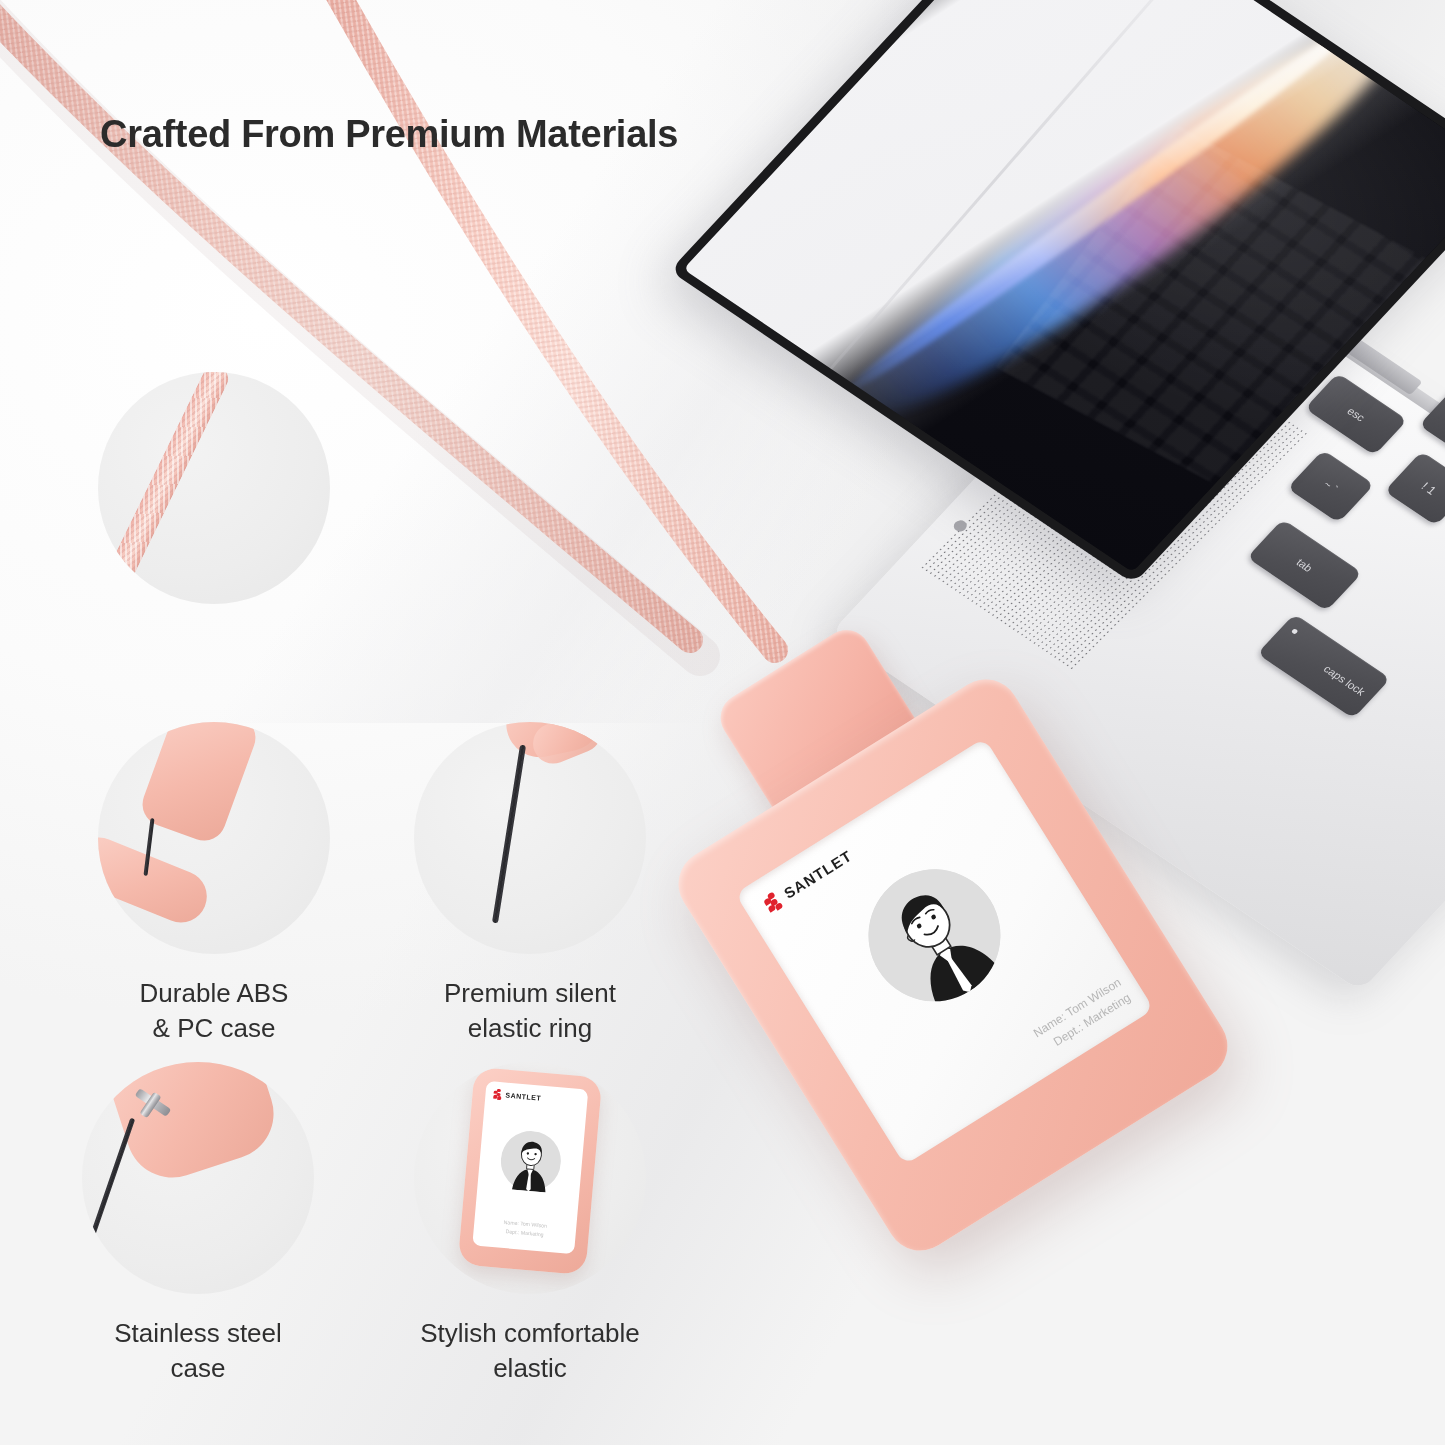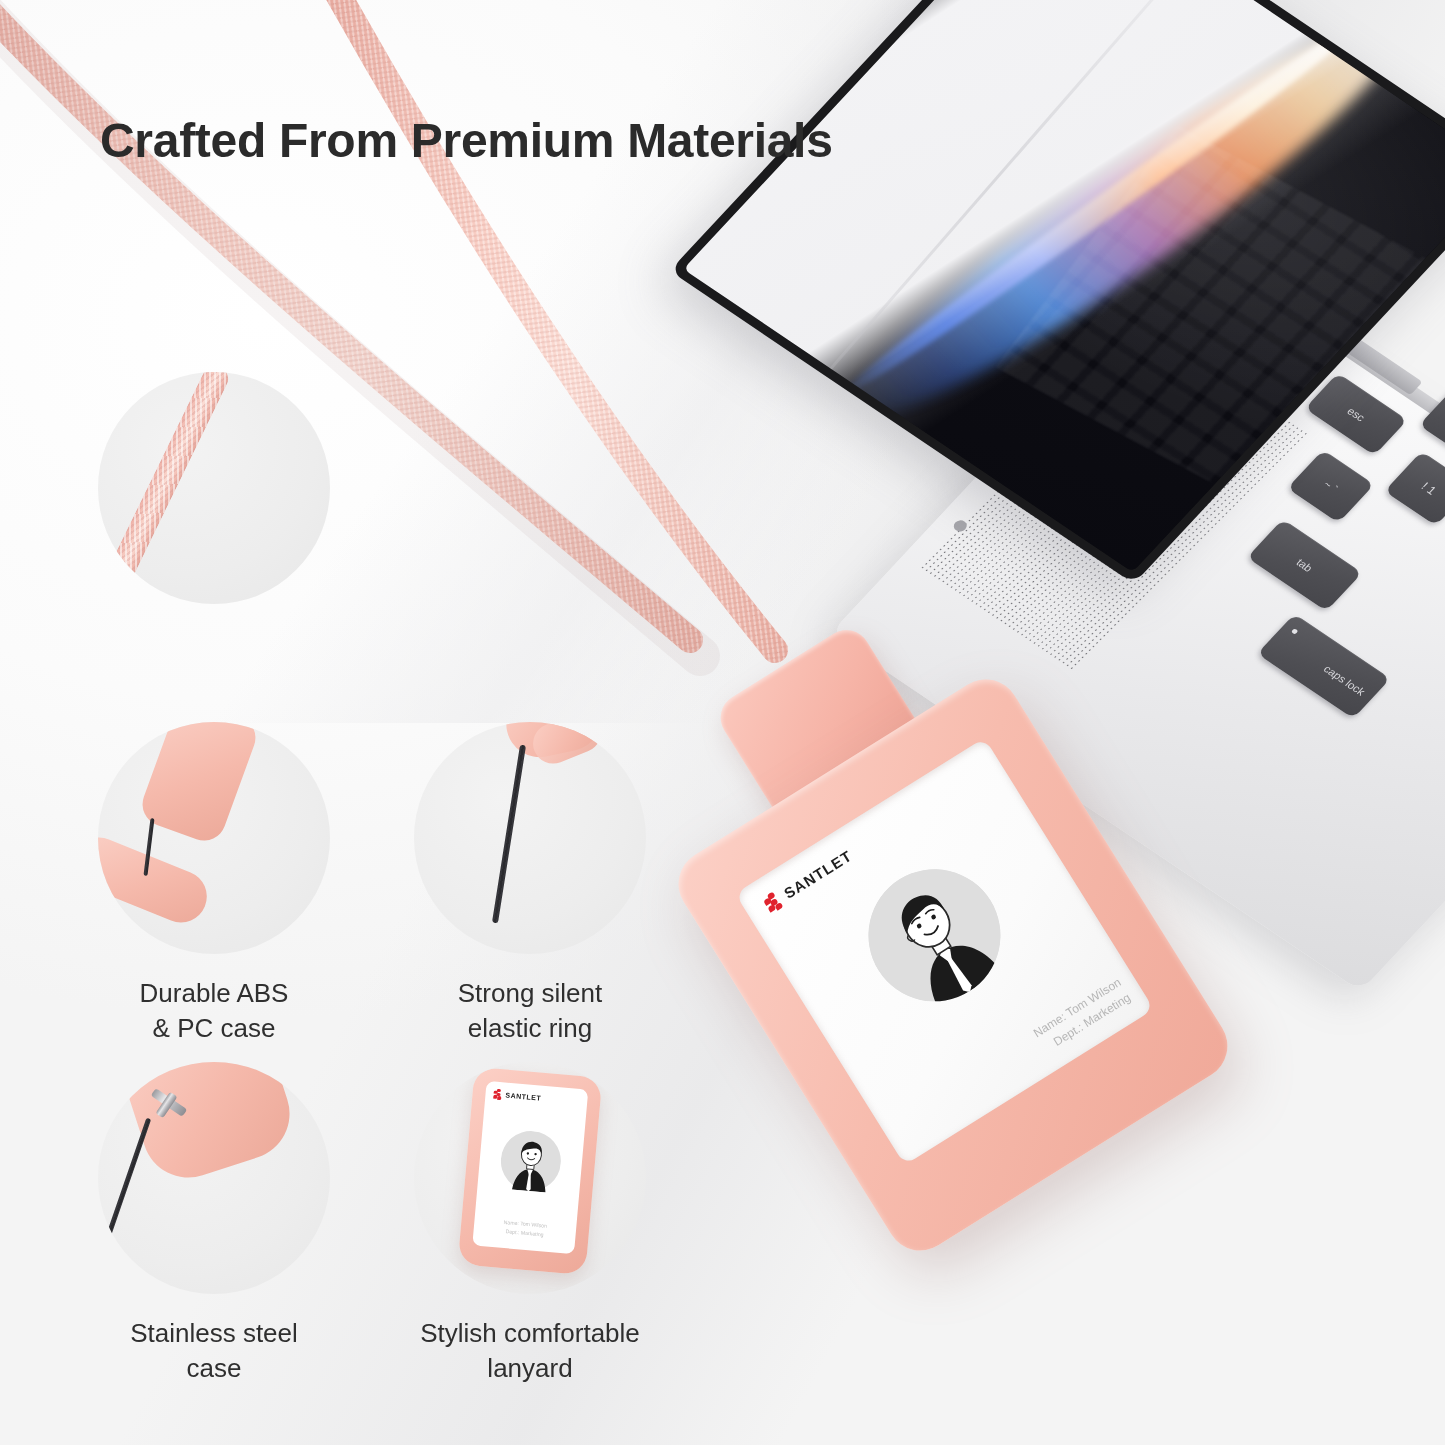--- a/index.html
+++ b/index.html
@@ -18,21 +18,21 @@
   .sheen{position:absolute;inset:0;
     background:linear-gradient(118deg, rgba(255,255,255,0) 40%, rgba(226,226,228,.55) 58%, rgba(255,255,255,0) 70%);
     pointer-events:none;}
   .sheen2{position:absolute;left:-5%;top:-10%;width:70%;height:60%;
     background:linear-gradient(125deg, rgba(255,255,255,0) 55%, rgba(232,232,234,.5) 72%, rgba(255,255,255,0) 86%);
     pointer-events:none;}
 
   
   .headline{
     position:absolute;left:100px;top:113px;width:1000px;
-    font-size:48px;font-weight:bold;color:#2b2b2b;letter-spacing:-.3px;
+    font-size:38px;font-weight:bold;color:#2b2b2b;letter-spacing:-.3px;
     white-space:nowrap;z-index:40;
   }
 
   
   .cordwrap{position:absolute;inset:0;z-index:10;}
 
   
   .laptop{position:absolute;right:-10px;top:0px;width:620px;height:760px;z-index:8;}
 
   
@@ -306,26 +306,26 @@
     </div>
   </div>
 
   <div class="callout" style="left:414px;top:722px;">
     <div class="bubble">
       <div class="pinkpart" style="left:92px;top:-34px;width:96px;height:66px;border-radius:34px;transform:rotate(-12deg);"></div>
       <div class="pinkpart" style="left:118px;top:-4px;width:70px;height:40px;border-radius:22px;transform:rotate(-22deg);opacity:.9;"></div>
       <div class="darkcord" style="left:92px;top:22px;width:6px;height:180px;transform:rotate(9deg);"></div>
     </div>
     <div class="cap">
-      <div>Strong silent</div>
+      <div>Premium silent</div>
       <div>elastic ring</div>
     </div>
   </div>
 
-  <div class="callout" style="left:98px;top:1062px;">
+  <div class="callout" style="left:82px;top:1062px;">
     <div class="bubble">
       <div class="pinkpart" style="left:34px;top:-42px;width:150px;height:150px;border-radius:46px;transform:rotate(-18deg);"></div>
 
       <div class="steel" style="left:52px;top:36px;width:38px;height:9px;transform:rotate(34deg);"></div>
       <div class="steel" style="left:64px;top:30px;width:9px;height:26px;transform:rotate(34deg);"></div>
       <div class="darkcord" style="left:22px;top:52px;width:5px;height:162px;transform:rotate(19deg);"></div>
     </div>
     <div class="cap">
       <div>Stainless steel</div>
       <div>case</div>
@@ -363,17 +363,17 @@
           </svg>
           <div style="position:absolute;left:0;right:0;bottom:12px;text-align:center;font-size:5.2px;color:#c2c2c2;line-height:1.7;">
             <div>Name: Tom Wilson</div>
             <div>Dept.: Marketing</div>
           </div>
         </div>
       </div>
     </div>
     <div class="cap">
       <div>Stylish comfortable</div>
-      <div>lanyard</div>
+      <div>elastic</div>
     </div>
   </div>
 
 </div>
 
 </body></html>

